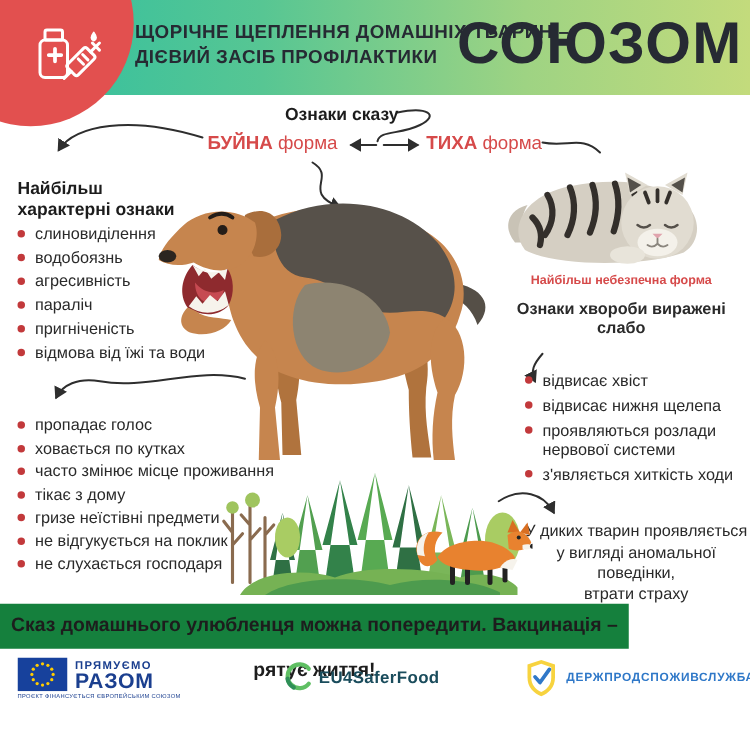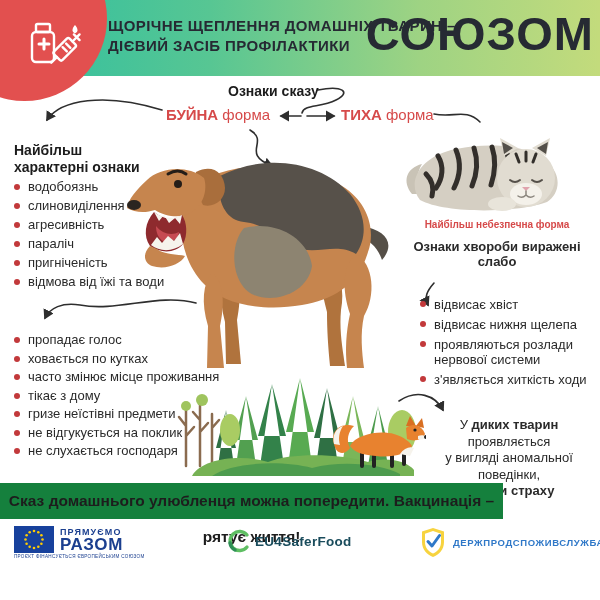--- a/index.html
+++ b/index.html
@@ -38,21 +38,21 @@
   #list-right { left:420px; top:297px; width:170px; }
   #list-right li { margin-bottom:5px; line-height:15px; }
 
   .rt-heading { position:absolute; left:398px; top:219px; width:198px; text-align:center;
                 font-size:10px; font-weight:800; color:#d64a4a; }
   .rt-sub { position:absolute; left:394px; top:239px; width:206px; text-align:center;
             font-size:13px; color:#2a2a2a;font-weight:bold; }
 
   .wild-text { position:absolute; left:420px; top:417px; width:178px; text-align:center;
                font-size:13px; line-height:16.5px; color:#2a2a2a; }
-  .wild-text b { font-weight:700; }
+  .wild-text b { font-weight:400; }
 
   .banner { position:absolute; left:0; top:483px; width:503px; height:36px; background:#15803d;
             text-align:center; line-height:36px; font-size:15.5px; font-weight:800; color:#1d1d1d; }
 
   
   .eu-logo { position:absolute; left:14px; top:526px; display:flex; align-items:center; gap:6px;justify-content:center; }
   .eu-words { color:#1b3f8f; }
   .eu-words .w1 { font-size:9px; font-weight:bold; letter-spacing:1.1px; }
   .eu-words .w2 { font-size:17px; font-weight:800; letter-spacing:.6px; line-height:15px; }
   .eu-sub { position:absolute; left:14px; top:554px; font-size:4.6px; color:#1b3f8f; letter-spacing:.3px; }
@@ -115,22 +115,22 @@
 
   <div class="signs-label">Ознаки сказу</div>
   <div class="form-label" id="form-left"><b>БУЙНА</b><span> форма</span></div>
   <div class="form-label" id="form-right"><b>ТИХА</b><span> форма</span></div>
 
   <div class="lt-heading">
     <div>Найбільш</div>
     <div>характерні ознаки</div>
   </div>
   <ul class="blist" id="list-left-top">
+    <li><span>слиновиділення</span></li>
     <li><span>водобоязнь</span></li>
-    <li><span>слиновиділення</span></li>
     <li><span>агресивність</span></li>
     <li><span>параліч</span></li>
     <li><span>пригніченість</span></li>
     <li><span>відмова від їжі та води</span></li>
   </ul>
 
   <ul class="blist" id="list-left-bottom">
     <li><span>пропадає голос</span></li>
     <li><span>ховається по кутках</span></li>
     <li><span>часто змінює місце проживання</span></li>

